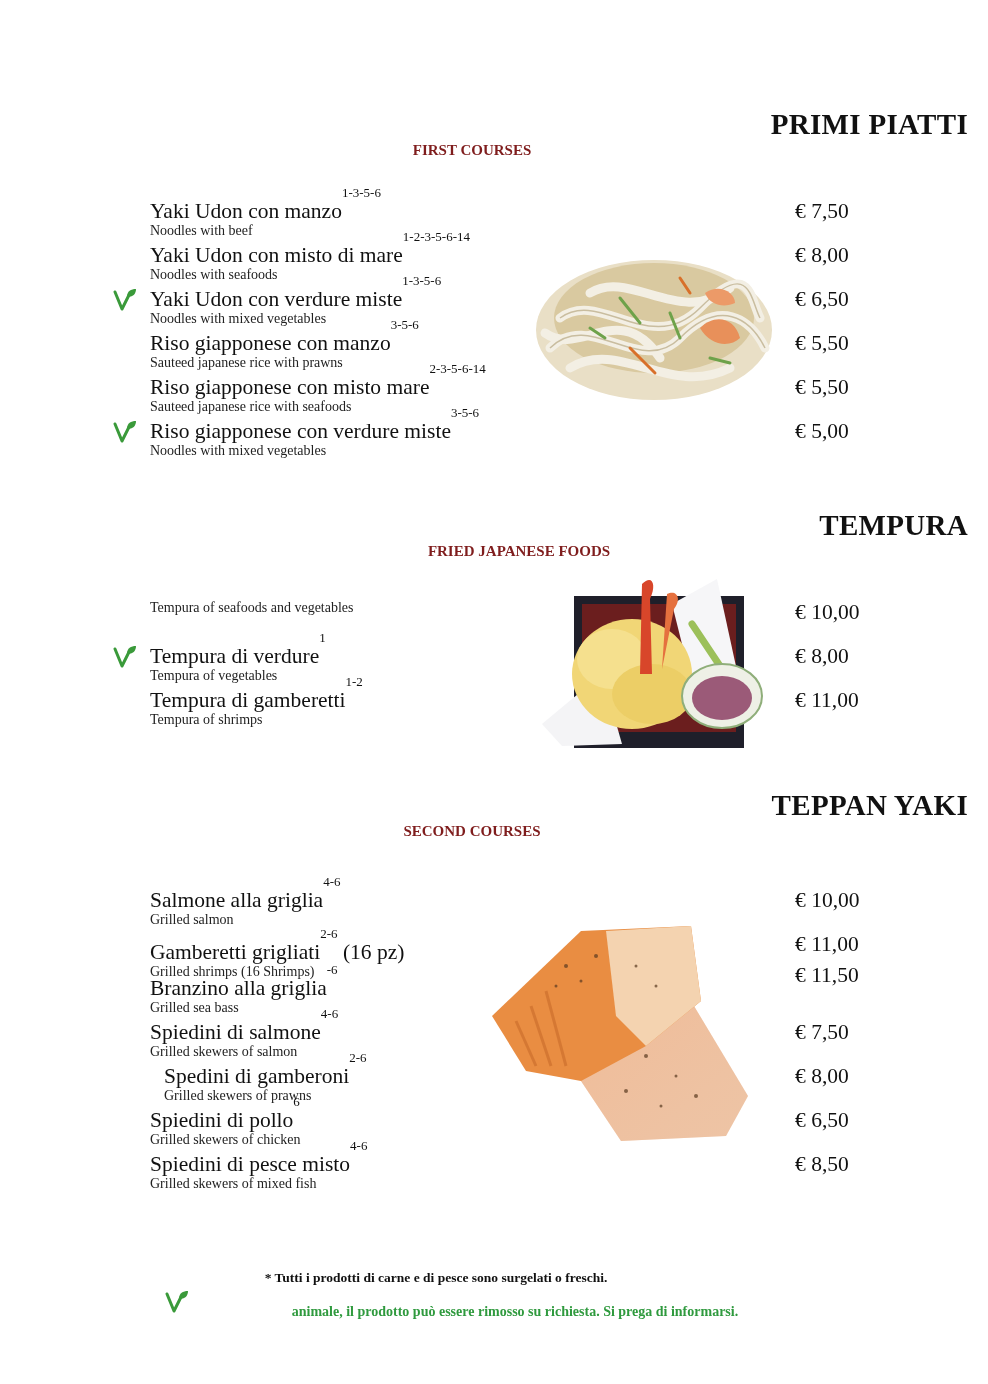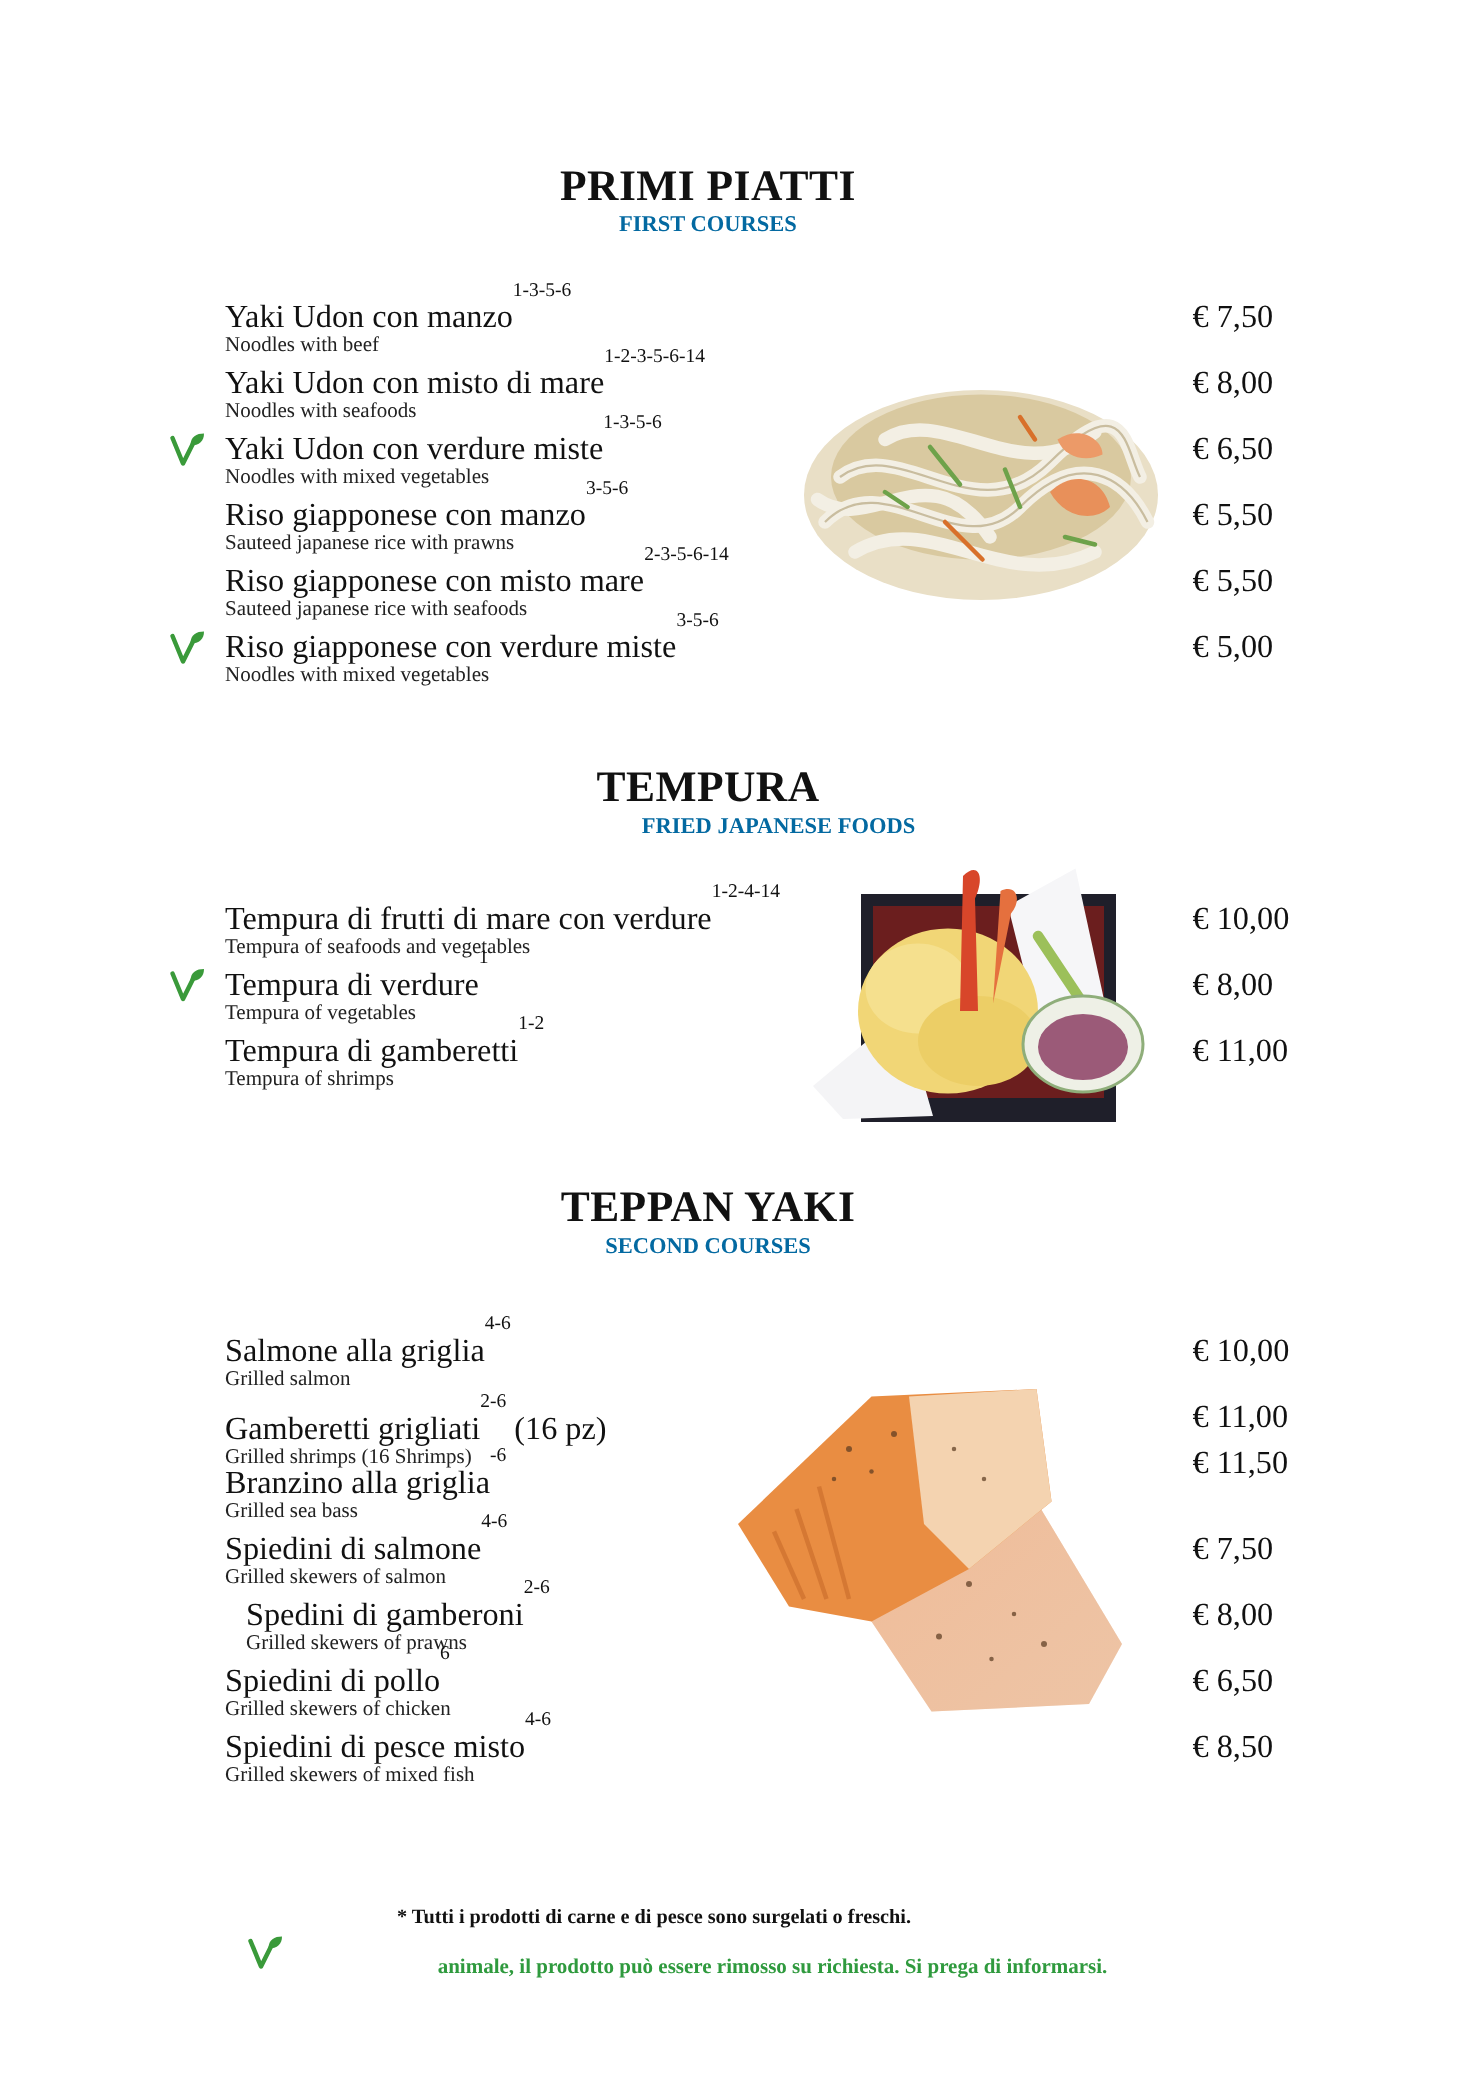--- a/index.html
+++ b/index.html
@@ -1,21 +1,21 @@
 <!DOCTYPE html>
 <html><head>
 <meta charset="utf-8">
 <style>
   html, body { margin:0; padding:0; background:#ffffff; }
   body { width:988px; height:1384px; position:relative; overflow:hidden;
          font-family:"Liberation Serif","DejaVu Serif",serif; color:#111; }
-  .section-title { position:absolute; left:0; width:944px; text-align:center;
-                   font-weight:bold; font-size:29px; letter-spacing:0.3px; color:#111; }
+  .section-title { position:absolute; left:0; width:944px; text-align:right;
+                   font-weight:bold; font-size:29px; letter-spacing:0.3px; color:#111;padding-left:24px; }
   .section-sub { position:absolute; left:0; width:944px; text-align:center;
-                 font-weight:bold; font-size:15px; color:#0369a1; }
+                 font-weight:bold; font-size:15px; color:#7f1d1d; }
   .item { position:absolute; left:150px; }
   .item-name { font-size:21.5px; line-height:24px; white-space:nowrap; color:#111; }
   .item-name sup { font-size:13px; vertical-align:top; position:relative; top:-6px; line-height:0; }
   .item-desc { font-size:14px; line-height:16px; white-space:nowrap; color:#222; }
   .price { position:absolute; left:795px; font-size:21.5px; line-height:24px; white-space:nowrap; color:#111; }
   .veg { position:absolute; left:112px; width:26px; height:26px; }
   .photo { position:absolute; }
   .footnote { position:absolute; left:0; width:872px; text-align:center; font-weight:bold; font-size:13.5px; color:#111; }
   .veg-note { position:absolute; left:195px; width:640px; text-align:center; font-weight:bold;
               font-size:14px; line-height:17px; color:#2f9a3e; }
@@ -95,21 +95,20 @@
   <g stroke="#d8702a" stroke-width="3" stroke-linecap="round">
     <line x1="100" y1="110" x2="125" y2="135"></line>
       <line x1="150" y1="40" x2="160" y2="55"></line>
   </g>
 </svg>
 
 <div class="section-title" style="top:509px;">TEMPURA</div>
 <div class="section-sub" style="top:543px;margin-left:47px;">FRIED JAPANESE FOODS</div>
 
 <div class="item" style="top:600px;">
-  <div class="item-name"><span>Tempura di frutti di mare con verdure</span><sup>1-2-4-14</sup></div>
   <div class="item-desc">Tempura of seafoods and vegetables</div>
 </div>
 <div class="price" style="top:600px;">€ 10,00</div>
 
 <svg class="veg" style="top:644px;" viewBox="0 0 26 26">
   <path d="M3 5 L10 22 L17 8" fill="none" stroke="#3a9a3a" stroke-width="3" stroke-linecap="round" stroke-linejoin="round"></path>
   <path d="M15 10 C15 4 19 2 24 2 C24 7 21 10 15 10 Z" fill="#3a9a3a"></path>
 </svg>
 <div class="item" style="top:644px;">
   <div class="item-name"><span>Tempura di verdure</span><sup>1</sup></div>

